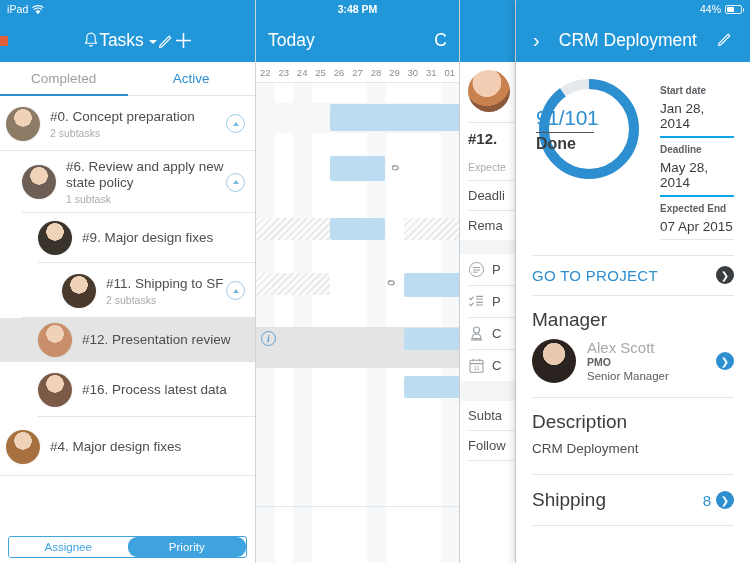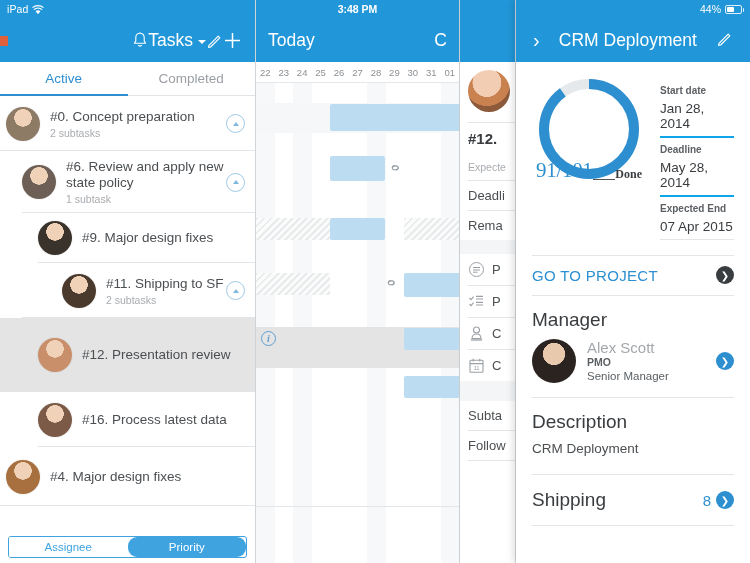--- a/index.html
+++ b/index.html
@@ -12,21 +12,21 @@
 
   
   .left-panel { width:256px; height:563px; position:relative; background:#fff;
                 display:flex; flex-direction:column; border-right:1px solid #cfd4d8; }
   .statusbar-left { height:18px; background:#2196d8; color:#fff; display:flex;
                     align-items:center; padding:0 7px; font-size:10.5px; gap:4px; }
   .sb-ipad { font-size:10.5px; letter-spacing:.1px; }
   .wifi-ico { display:inline-block; width:12px; height:10px; position:relative; top:1px; }
 
   .navbar-left { height:44px; background:#2196d8; display:flex; align-items:center;
-                 justify-content:flex-end; padding:0 13px; }
+                 justify-content:center; padding:0 13px; }
   .nb-btn { color:#fff; display:flex; align-items:center; justify-content:center;
             cursor:default; }
   .hamburger { width:21px; height:15px; display:flex; flex-direction:column;
                justify-content:space-between; }
   .hamburger i { display:block; height:2px; background:#fff; border-radius:1px; }
   .title-left { color:#fff; font-size:17.5px; font-weight:400; display:flex;
                 align-items:center; gap:5px; }
   .caret-d { width:0;height:0;border-left:4px solid transparent;
              border-right:4px solid transparent;border-top:4.5px solid #fff; margin-top:3px;}
 
@@ -120,25 +120,25 @@
             border-radius:1px; }
   .navbar-r { height:44px; background:#2196d8; display:flex; align-items:center;
               justify-content:space-between; padding:0 17px; }
   .nb-title-r { color:#fff; font-size:17.5px; }
   .chev-r { color:#fff; font-size:20px; font-weight:300; }
 
   .r-body { flex:1; overflow:hidden; padding:0 16px; }
   .summary { display:flex; padding:14px 0 8px 0; gap:18px; }
   .ring { width:106px; height:106px; position:relative; flex:none; margin-left:4px;}
   .ring svg { display:block; transform:rotate(-90deg); }
-  .ring-inner { position:absolute; inset:0; display:flex; 
-                align-items:flex-end; justify-content:center;font-family:Liberation Serif, serif; }
+  .ring-inner { position:absolute; inset:0; display:flex; flex-direction:column;
+                align-items:flex-start; justify-content:center; }
   .ring-num { font-size:21px; color:#2d8fd0; line-height:24px; letter-spacing:-.3px;}
   .ring-rule { width:58px; height:1px; background:#555; margin:2px 0 2px; }
-  .ring-done { font-size:12px; color:#3a3d40; font-weight:bold; }
+  .ring-done { font-size:16px; color:#3a3d40; font-weight:bold; }
   .dates { flex:1; padding-top:8px; }
   .date-item { border-bottom:2px solid #0ea5e9; padding:1px 0 5px 0; margin-bottom:5px; }
   .date-item:last-child { border-bottom:1px solid #e3e6e8; }
   .d-lab { font-size:10px; color:#5c6064; font-weight:bold; }
   .d-val { font-size:13.5px; color:#3a3d40; margin-top:5px; }
 
   .goto-row { display:flex; align-items:center; justify-content:space-between;
               padding:10px 0 11px 0; border-bottom:1px solid #e3e6e8;
               border-top:1px solid #e3e6e8; margin-top:2px;}
   .goto-lab { font-size:15px; color:#2d8fd0; letter-spacing:.3px; }
@@ -203,25 +203,25 @@
           </svg>
       </div>
       <div class="nb-btn">
         <svg width="19" height="19" viewBox="0 0 19 19">
             <path d="M9.5 2 v15 M2 9.5 h15" stroke="#fff" stroke-width="1.5"></path>
           </svg>
       </div>
     </div>
 
     <div class="tabs-left">
+      <div class="tab-l">
+        <span>Completed</span>
+      </div>
       <div class="tab-l active">
         <span>Active</span>
-      </div>
-      <div class="tab-l">
-        <span>Completed</span>
       </div>
       <div class="tab-underline"></div>
     </div>
     <div class="red-mark"></div>
 
     <div class="list-wrap" id="task-rows">
         <div class="task-row" style="height: 55px;">
           <div class="avatar" style="height: 34px; width: 34px; margin-left: 6px; background-image: radial-gradient(circle at 50% 32%, rgb(240, 210, 184) 0px, rgb(240, 210, 184) 30%, rgb(142, 123, 102) 31%, rgb(142, 123, 102) 100%);"></div>
           <div class="tr-text">
             <div class="tr-title">#0. Concept preparation</div>
@@ -254,21 +254,21 @@
           <div class="avatar" style="height: 34px; width: 34px; margin-left: 22px; background-image: radial-gradient(circle at 50% 32%, rgb(240, 210, 184) 0px, rgb(240, 210, 184) 30%, rgb(74, 58, 46) 31%, rgb(74, 58, 46) 100%);"></div>
           <div class="tr-text">
             <div class="tr-title">#11. Shipping to SF</div>
             <div class="tr-sub">2 subtasks</div>
           </div>
           <div class="chev-circle">
             <span class="chev-up"></span>
           </div>
           <div class="tr-divider" style="left: 22px;"></div>
         </div>
-        <div class="task-row sel" style="height: 74px;">
+        <div class="task-row sel" style="height: 44px;">
           <div class="avatar" style="height: 34px; width: 34px; margin-left: 38px; background-image: radial-gradient(circle at 50% 32%, rgb(240, 210, 184) 0px, rgb(240, 210, 184) 30%, rgb(201, 143, 106) 31%, rgb(201, 143, 106) 100%);"></div>
           <div class="tr-text">
             <div class="tr-title">#12. Presentation review</div>
           </div>
           <div class="tr-divider" style="left: 38px;"></div>
         </div>
         <div class="task-row" style="height: 55px;">
           <div class="avatar" style="height: 34px; width: 34px; margin-left: 38px; background-image: radial-gradient(circle at 50% 32%, rgb(240, 210, 184) 0px, rgb(240, 210, 184) 30%, rgb(123, 90, 72) 31%, rgb(123, 90, 72) 100%);"></div>
           <div class="tr-text">
             <div class="tr-title">#16. Process latest data</div>

